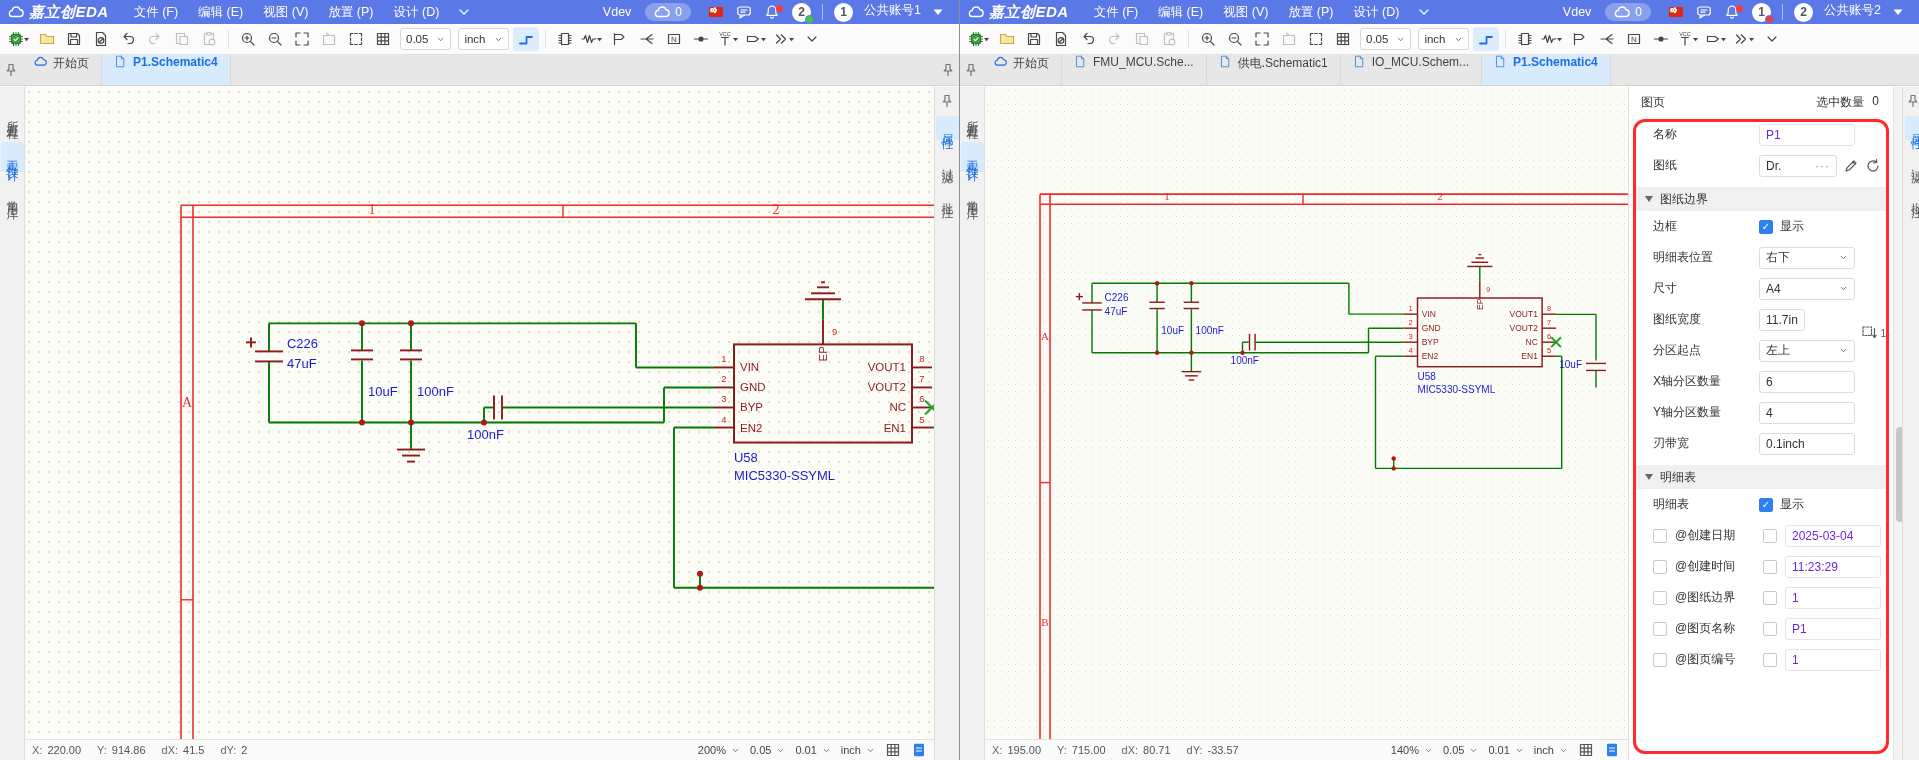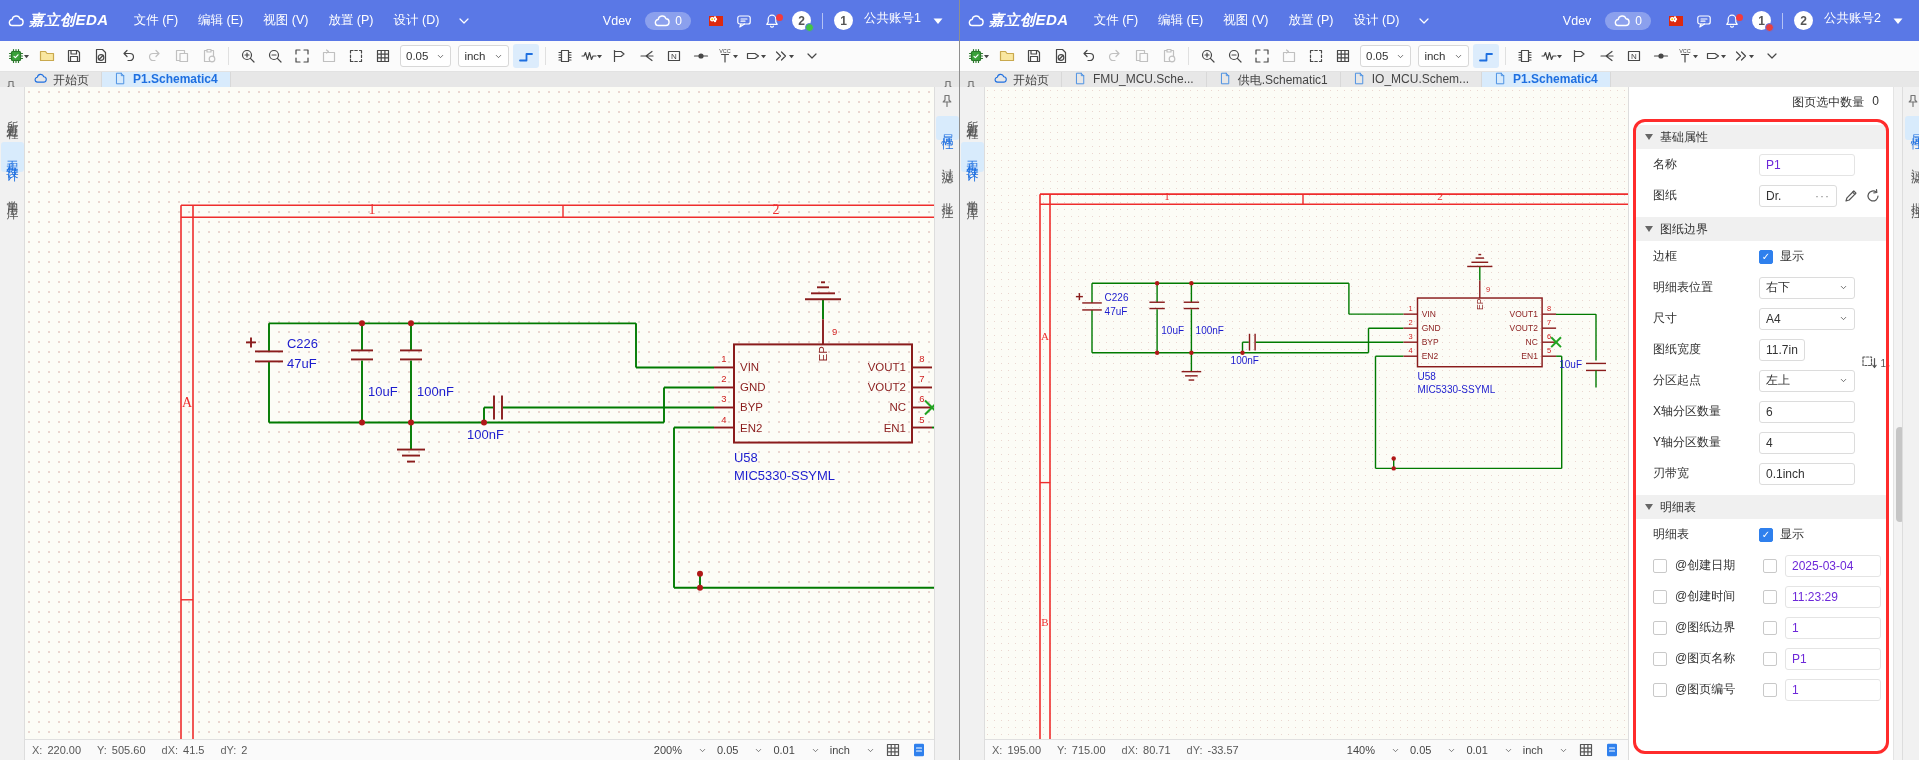--- a/index.html
+++ b/index.html
@@ -3,21 +3,21 @@
 <meta charset="utf-8">
 <style>
   html,body{margin:0;padding:0}
   body{width:1919px;height:760px;position:relative;background:#8f8f8f;overflow:hidden;
        font-family:"Liberation Sans",sans-serif;-webkit-font-smoothing:antialiased}
   .window{position:absolute;top:0;height:760px;width:959px;background:#fff;overflow:hidden}
   #win0{left:0}
   #win1{left:960px}
 
   
-  .menubar{height:41px;background:#5a78e6;display:flex;align-items:center;color:#fff;
+  .menubar{height:24px;background:#5a78e6;display:flex;align-items:center;color:#fff;
            padding:0 8px;gap:2px;font-size:12.5px;position:relative;z-index:5}
   .logo{display:flex;align-items:center;gap:5px;margin-right:14px}
   .brand{font-weight:bold;font-style:italic;font-size:15px;letter-spacing:.5px}
   .menus{display:flex;gap:2px}
   .menu-item{padding:2px 9px;border-radius:3px;cursor:default;white-space:nowrap}
   .menu-more{padding:0 6px;display:flex;align-items:center}
   .vdev{margin-left:auto;margin-right:12px}
   .pill{background:rgba(255,255,255,.3);border-radius:10px;padding:1px 9px;display:flex;
         align-items:center;gap:5px;margin-right:10px}
   .pcount{font-size:12px}
@@ -80,27 +80,27 @@
 
   
   .statusbar{position:absolute;bottom:0;left:24px;height:21px;background:#fafafa;
              border-top:1px solid #e0e0e0;display:flex;align-items:center;font-size:11px;
              color:#555;padding:0 8px;gap:16px;box-sizing:border-box;z-index:3}
   #win0 .statusbar{width:911px}
   #win1 .statusbar{width:644px}
   .sfield{display:flex;gap:5px;white-space:nowrap}
   .sfield .sl{color:#666}
   .sright{margin-left:auto;display:flex;align-items:center;gap:10px}
-  .sdrop{display:flex;align-items:center;gap:16px;white-space:nowrap;color:#444}
+  .sdrop{display:flex;align-items:center;gap:5px;white-space:nowrap;color:#444}
   .sico{display:flex;align-items:center;color:#555}
 
   
   .panel{position:absolute;top:87px;bottom:0;left:668px;width:265px;background:#fff;
          border-left:1px solid #ddd;font-size:12px;color:#333;z-index:4;box-sizing:border-box}
-  .panel-header{height:30px;display:flex;align-items:center;justify-content:flex-end;
+  .panel-header{height:30px;display:flex;align-items:center;justify-content:space-between;
                 padding:0 14px 0 12px}
   .panel-header .sel{color:#333;display:flex;gap:8px}
   .panel-body{position:absolute;top:30px;left:0;right:0;bottom:0;overflow:hidden;padding-top:2px}
   .p-section{background:#f0f0f0;height:24px;display:flex;align-items:center;padding:0 10px;
              gap:7px;margin:6px 6px 0;border-radius:2px;color:#333}
   .tri{width:0;height:0;border-left:4.5px solid transparent;border-right:4.5px solid transparent;
        border-top:6px solid #666;display:inline-block}
   .p-row{display:flex;align-items:center;height:31px;padding:0 12px 0 24px;position:relative}
   .p-label{width:106px;flex:none;color:#333;white-space:nowrap;overflow:hidden}
   .p-label.attr{width:88px}
@@ -519,21 +519,21 @@
       <div class="dock-item">批注</div>
     </div>
   <div class="statusbar">
     <span style="display:flex;gap:16px">
         <span class="sfield">
           <span class="sl">X:</span>
           <span class="sv">220.00</span>
         </span>
         <span class="sfield">
           <span class="sl">Y:</span>
-          <span class="sv">505.60</span>
+          <span class="sv">914.86</span>
         </span>
         <span class="sfield">
           <span class="sl">dX:</span>
           <span class="sv">41.5</span>
         </span>
         <span class="sfield">
           <span class="sl">dY:</span>
           <span class="sv">2</span>
         </span>
       </span>
@@ -976,24 +976,20 @@
 
   <div class="panel">
     <div class="panel-header">
       <span>图页</span>
       <span class="sel">
         <span>选中数量</span>
         <span>0</span>
       </span>
     </div>
     <div class="panel-body" id="panel-body">
-        <div class="p-section">
-          <span class="tri"></span>
-          <span>基础属性</span>
-        </div>
         <div class="p-row">
           <span class="p-label">名称</span>
           <span class="p-input disabled">
             <span>P1</span>
           </span>
         </div>
         <div class="p-row">
           <span class="p-label">图纸</span>
           <span class="p-input short">
             <span>Dr.</span>

